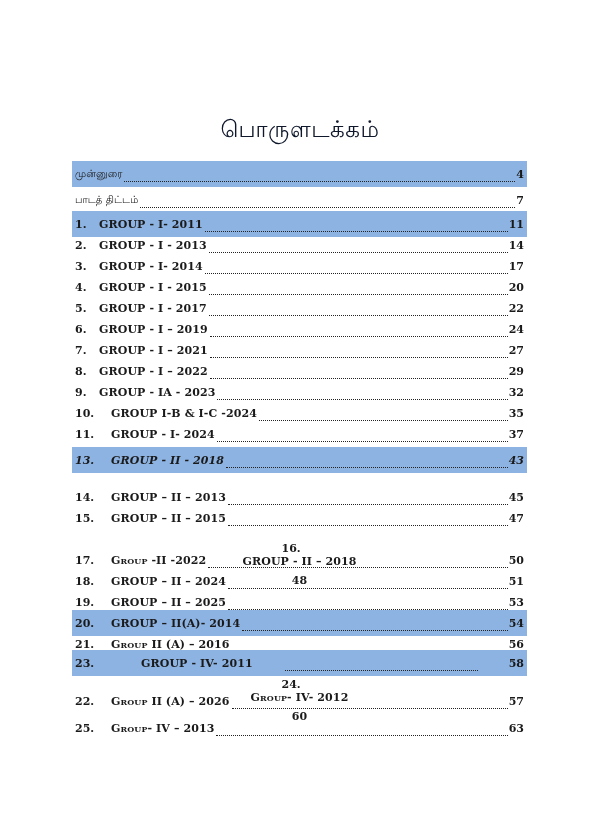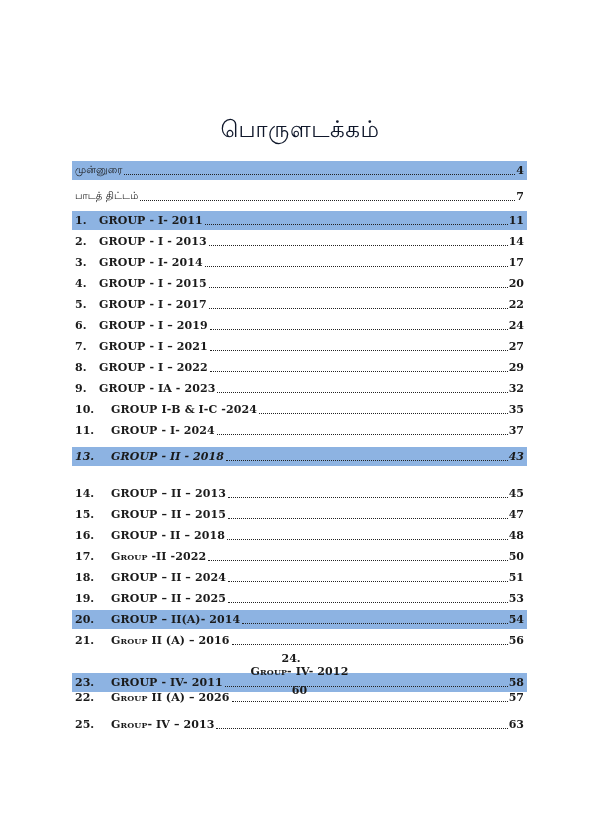--- a/index.html
+++ b/index.html
@@ -30,29 +30,28 @@
     .toc {
       position: absolute;
       left: 72px;
       top: 0;
       width: 455px;
     }
     .toc-row {
       position: absolute;
       left: 0;
       width: 455px;
-      height: 19px;
+      height: 26px;
       display: flex;
       align-items: center;
       box-sizing: border-box;
       padding: 0 3px 0 3px;
       font-size: 11px;
       font-weight: bold;
       white-space: nowrap;
-      justify-content: flex-end;
     }
     .toc-row.hl {
       background: #8db3e2;
     }
     .toc-row.tamil {
       font-family: "DejaVu Sans", sans-serif;
       font-weight: normal;
       font-size: 10px;
     }
     .num {
@@ -197,21 +196,21 @@
     <span class="label">GROUP – II – 2013</span>
     <span class="leader"></span>
     <span class="page">45</span>
   </div>
   <div class="toc-row" style="top:505px;">
     <span class="num wide">15.</span>
     <span class="label">GROUP – II – 2015</span>
     <span class="leader"></span>
     <span class="page">47</span>
   </div>
-  <div class="toc-row" style="top:526px;">
+  <div class="toc-row" style="top:542px;flex-direction:column;">
     <span class="num wide">16.</span>
     <span class="label">GROUP - II – 2018</span>
     <span class="leader"></span>
     <span class="page">48</span>
   </div>
   <div class="toc-row" style="top:547px;">
     <span class="num wide">17.</span>
     <span class="label smallcaps">Group -II -2022</span>
     <span class="leader"></span>
     <span class="page">50</span>
@@ -239,21 +238,21 @@
     <span class="label smallcaps">Group II (A) – 2016</span>
     <span class="leader"></span>
     <span class="page">56</span>
   </div>
   <div class="toc-row" style="top:652px;margin-top:36px;">
     <span class="num wide">22.</span>
     <span class="label smallcaps">Group II (A) – 2026</span>
     <span class="leader"></span>
     <span class="page">57</span>
   </div>
-  <div class="toc-row hl" style="top:673px;">
+  <div class="toc-row hl" style="top:650px;gap:30px;">
     <span class="num wide">23.</span>
     <span class="label">GROUP - IV- 2011</span>
     <span class="leader"></span>
     <span class="page">58</span>
   </div>
   <div class="toc-row" style="top:678px;flex-direction:column;">
     <span class="num wide">24.</span>
     <span class="label smallcaps">Group- IV- 2012</span>
     <span class="leader"></span>
     <span class="page">60</span>

